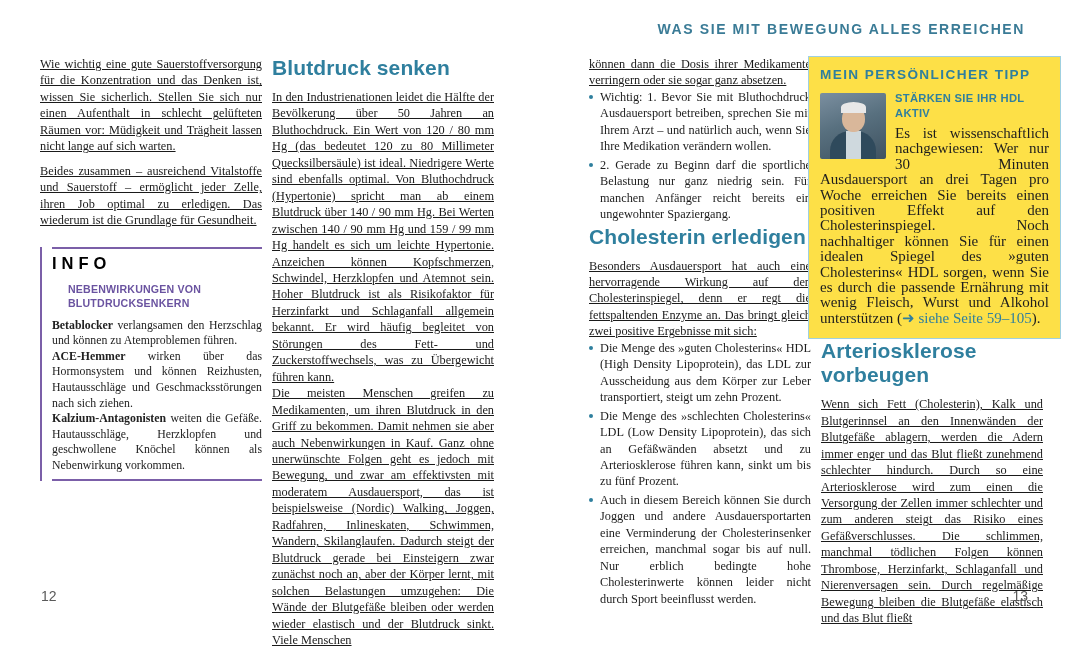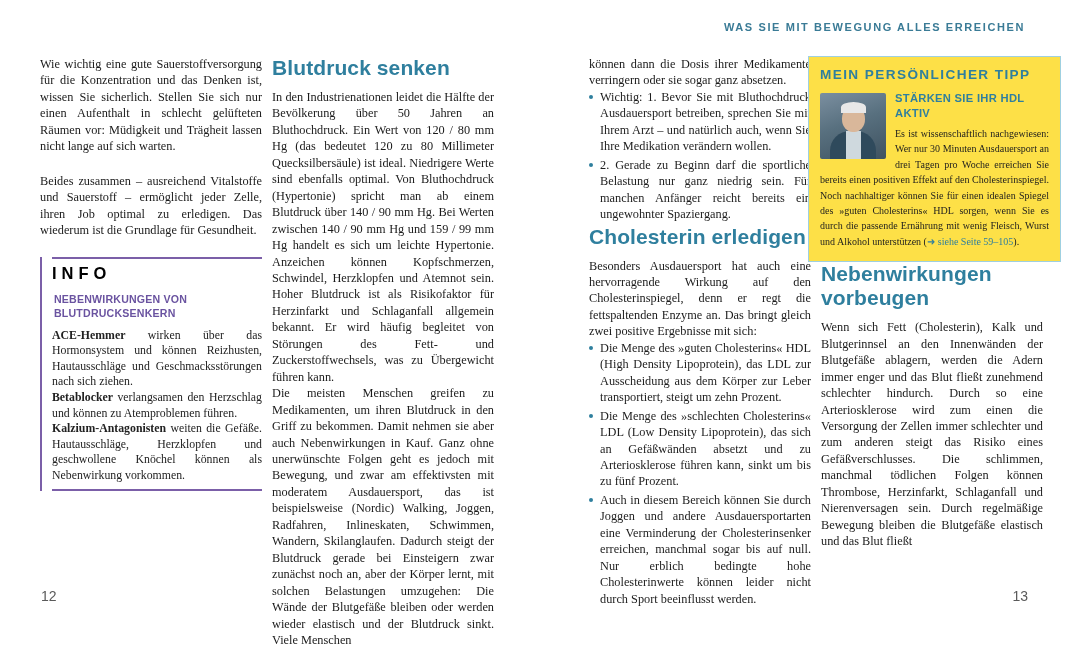--- a/index.html
+++ b/index.html
@@ -26,21 +26,21 @@
     top: 0;
     width: 1px;
     height: 648px;
     background: #ffffff;
   }
   .running-head {
     position: absolute;
     top: 21px;
     right: 44px;
     font-family: "Liberation Sans", sans-serif;
-    font-size: 11px;
+    font-size: 14px;
     letter-spacing: 1.6px;
     color: #3a7b96;
     text-transform: uppercase;
     font-weight: 600;
   }
   .columns {
     position: absolute;
     top: 56px;
     left: 40px;
     width: 990px;
@@ -56,20 +56,21 @@
   .col3 { left: 549px; }
   .col4 { left: 781px; }
 
   p.body {
     margin: 0 0 0 0;
     font-size: 12.3px;
     line-height: 16.45px;
     text-align: justify;
     hyphens: auto;
     color: #1a1a1a;
+    text-decoration: underline;
   }
   p.body + p.body { margin-top: 0; }
 
   h2.section {
     font-family: "Liberation Sans", sans-serif;
     font-weight: 600;
     font-size: 21px;
     color: #2f7f9e;
     margin: 0 0 9px 0;
     letter-spacing: 0.1px;
@@ -93,21 +94,21 @@
     color: #000000;
     font-weight: 600;
     margin: 5px 0 9px 0;
   }
   .info-sub {
     font-family: "Liberation Sans", sans-serif;
     font-size: 10.6px;
     line-height: 14px;
     font-weight: 700;
     color: #6a53a0;
-    margin: 0 0 8px 2px;
+    margin: 0 0 8px 16px;
     letter-spacing: 0.2px;
   }
   .info-body {
     font-size: 11.8px;
     line-height: 15.6px;
     color: #222;
     text-align: justify;
     hyphens: auto;
     margin: 0;
   }
@@ -211,21 +212,21 @@
     font-family: "Liberation Sans", sans-serif;
     font-size: 11.2px;
     line-height: 14.5px;
     font-weight: 700;
     color: #2f7f9e;
     letter-spacing: 0.3px;
     margin: 0 0 6px 0;
     text-transform: uppercase;
   }
   .tipp-body {
-    font-size: 10px;
+    font-size: 15px;
     line-height: 15.4px;
     text-align: justify;
     hyphens: auto;
     margin: 0;
     color: #1d1d1d;
   }
   .tipp-ref { color: #2f7f9e; }
 
   .folio {
     position: absolute;
@@ -243,28 +244,28 @@
 <div class="page">
 
   <div class="spread-divider"></div>
 
   <div class="running-head">WAS SIE MIT BEWEGUNG ALLES ERREICHEN</div>
 
   <div class="columns">
 
     <div class="col col1">
       <p class="body">Wie wichtig eine gute Sauerstoffversorgung für die Konzentration und das Denken ist, wissen Sie sicherlich. Stellen Sie sich nur einen Aufenthalt in schlecht gelüfteten Räumen vor: Müdigkeit und Trägheit lassen nicht lange auf sich warten.</p>
-      <p class="body" style="margin-top:18px;">Beides zusammen – ausreichend Vitalstoffe und Sauerstoff – ermöglicht jeder Zelle, ihren Job optimal zu erledigen. Das wiederum ist die Grundlage für Gesundheit.</p>
+      <p class="body" style="margin-top:8px;">Beides zusammen – ausreichend Vitalstoffe und Sauerstoff – ermöglicht jeder Zelle, ihren Job optimal zu erledigen. Das wiederum ist die Grundlage für Gesundheit.</p>
 
       <div class="info-box">
         <div class="info-rule-top"></div>
         <div class="info-title">INFO</div>
         <div class="info-sub">NEBENWIRKUNGEN VON BLUTDRUCKSENKERN</div>
+        <p class="info-body"><b>Betablocker</b><span> verlangsamen den Herzschlag und können zu Atemproblemen führen.</span></p>
         <p class="info-body"><b>ACE-Hemmer</b><span> wirken über das Hormonsystem und können Reizhusten, Hautausschläge und Geschmacksstörungen nach sich ziehen.</span></p>
-        <p class="info-body"><b>Betablocker</b><span> verlangsamen den Herzschlag und können zu Atemproblemen führen.</span></p>
         <p class="info-body"><b>Kalzium-Antagonisten</b><span> weiten die Gefäße. Hautausschläge, Herzklopfen und geschwollene Knöchel können als Nebenwirkung vorkommen.</span></p>
         <div class="info-bottom-rule"></div>
       </div>
     </div>
 
     <div class="col col2">
       <h2 class="section">Blutdruck senken</h2>
       <p class="body">In den Industrienationen leidet die Hälfte der Bevölkerung über 50 Jahren an Bluthochdruck. Ein Wert von 120 / 80 mm Hg (das bedeutet 120 zu 80 Millimeter Quecksilbersäule) ist ideal. Niedrigere Werte sind ebenfalls optimal. Von Bluthochdruck (Hypertonie) spricht man ab einem Blutdruck über 140 / 90 mm Hg. Bei Werten zwischen 140 / 90 mm Hg und 159 / 99 mm Hg handelt es sich um leichte Hypertonie. Anzeichen können Kopfschmerzen, Schwindel, Herzklopfen und Atemnot sein. Hoher Blutdruck ist als Risikofaktor für Herzinfarkt und Schlaganfall allgemein bekannt. Er wird häufig begleitet von Störungen des Fett- und Zuckerstoffwechsels, was zu Übergewicht führen kann.</p>
       <p class="body">Die meisten Menschen greifen zu Medikamenten, um ihren Blutdruck in den Griff zu bekommen. Damit nehmen sie aber auch Nebenwirkungen in Kauf. Ganz ohne unerwünschte Folgen geht es jedoch mit Bewegung, und zwar am effektivsten mit moderatem Ausdauersport, das ist beispielsweise (Nordic) Walking, Joggen, Radfahren, Inlineskaten, Schwimmen, Wandern, Skilanglaufen. Dadurch steigt der Blutdruck gerade bei Einsteigern zwar zunächst noch an, aber der Körper lernt, mit solchen Belastungen umzugehen: Die Wände der Blutgefäße bleiben oder werden wieder elastisch und der Blutdruck sinkt. Viele Menschen</p>
     </div>
@@ -293,21 +294,21 @@
             <div class="shirt"></div>
             <div class="head"></div>
             <div class="hair"></div>
           </div>
           <div class="tipp-strap">STÄRKEN SIE IHR HDL AKTIV</div>
           <p class="tipp-body"><span>Es ist wissenschaftlich nachgewiesen: Wer nur 30 Minuten Ausdauersport an drei Tagen pro Woche erreichen Sie bereits einen positiven Effekt auf den Cholesterinspiegel. Noch nachhaltiger können Sie für einen idealen Spiegel des »guten Cholesterins« HDL sorgen, wenn Sie es durch die passende Ernährung mit wenig Fleisch, Wurst und Alkohol unterstützen (</span><span class="tipp-ref">➜ siehe Seite 59–105</span><span>).</span></p>
           <div style="clear:both"></div>
         </div>
       </div>
 
-      <h2 class="section gap-before">Nebenwirkungen vorbeugen</h2>
+      <h2 class="section gap-before">Arteriosklerose vorbeugen</h2>
       <p class="body">Wenn sich Fett (Cholesterin), Kalk und Blutgerinnsel an den Innenwänden der Blutgefäße ablagern, werden die Adern immer enger und das Blut fließt zunehmend schlechter hindurch. Durch so eine Arteriosklerose wird zum einen die Versorgung der Zellen immer schlechter und zum anderen steigt das Risiko eines Gefäßverschlusses. Die schlimmen, manchmal tödlichen Folgen können Thrombose, Herzinfarkt, Schlaganfall und Nierenversagen sein. Durch regelmäßige Bewegung bleiben die Blutgefäße elastisch und das Blut fließt</p>
     </div>
 
   </div>
 
   <div class="folio folio-left">12</div>
   <div class="folio folio-right">13</div>
 
 </div>
 

